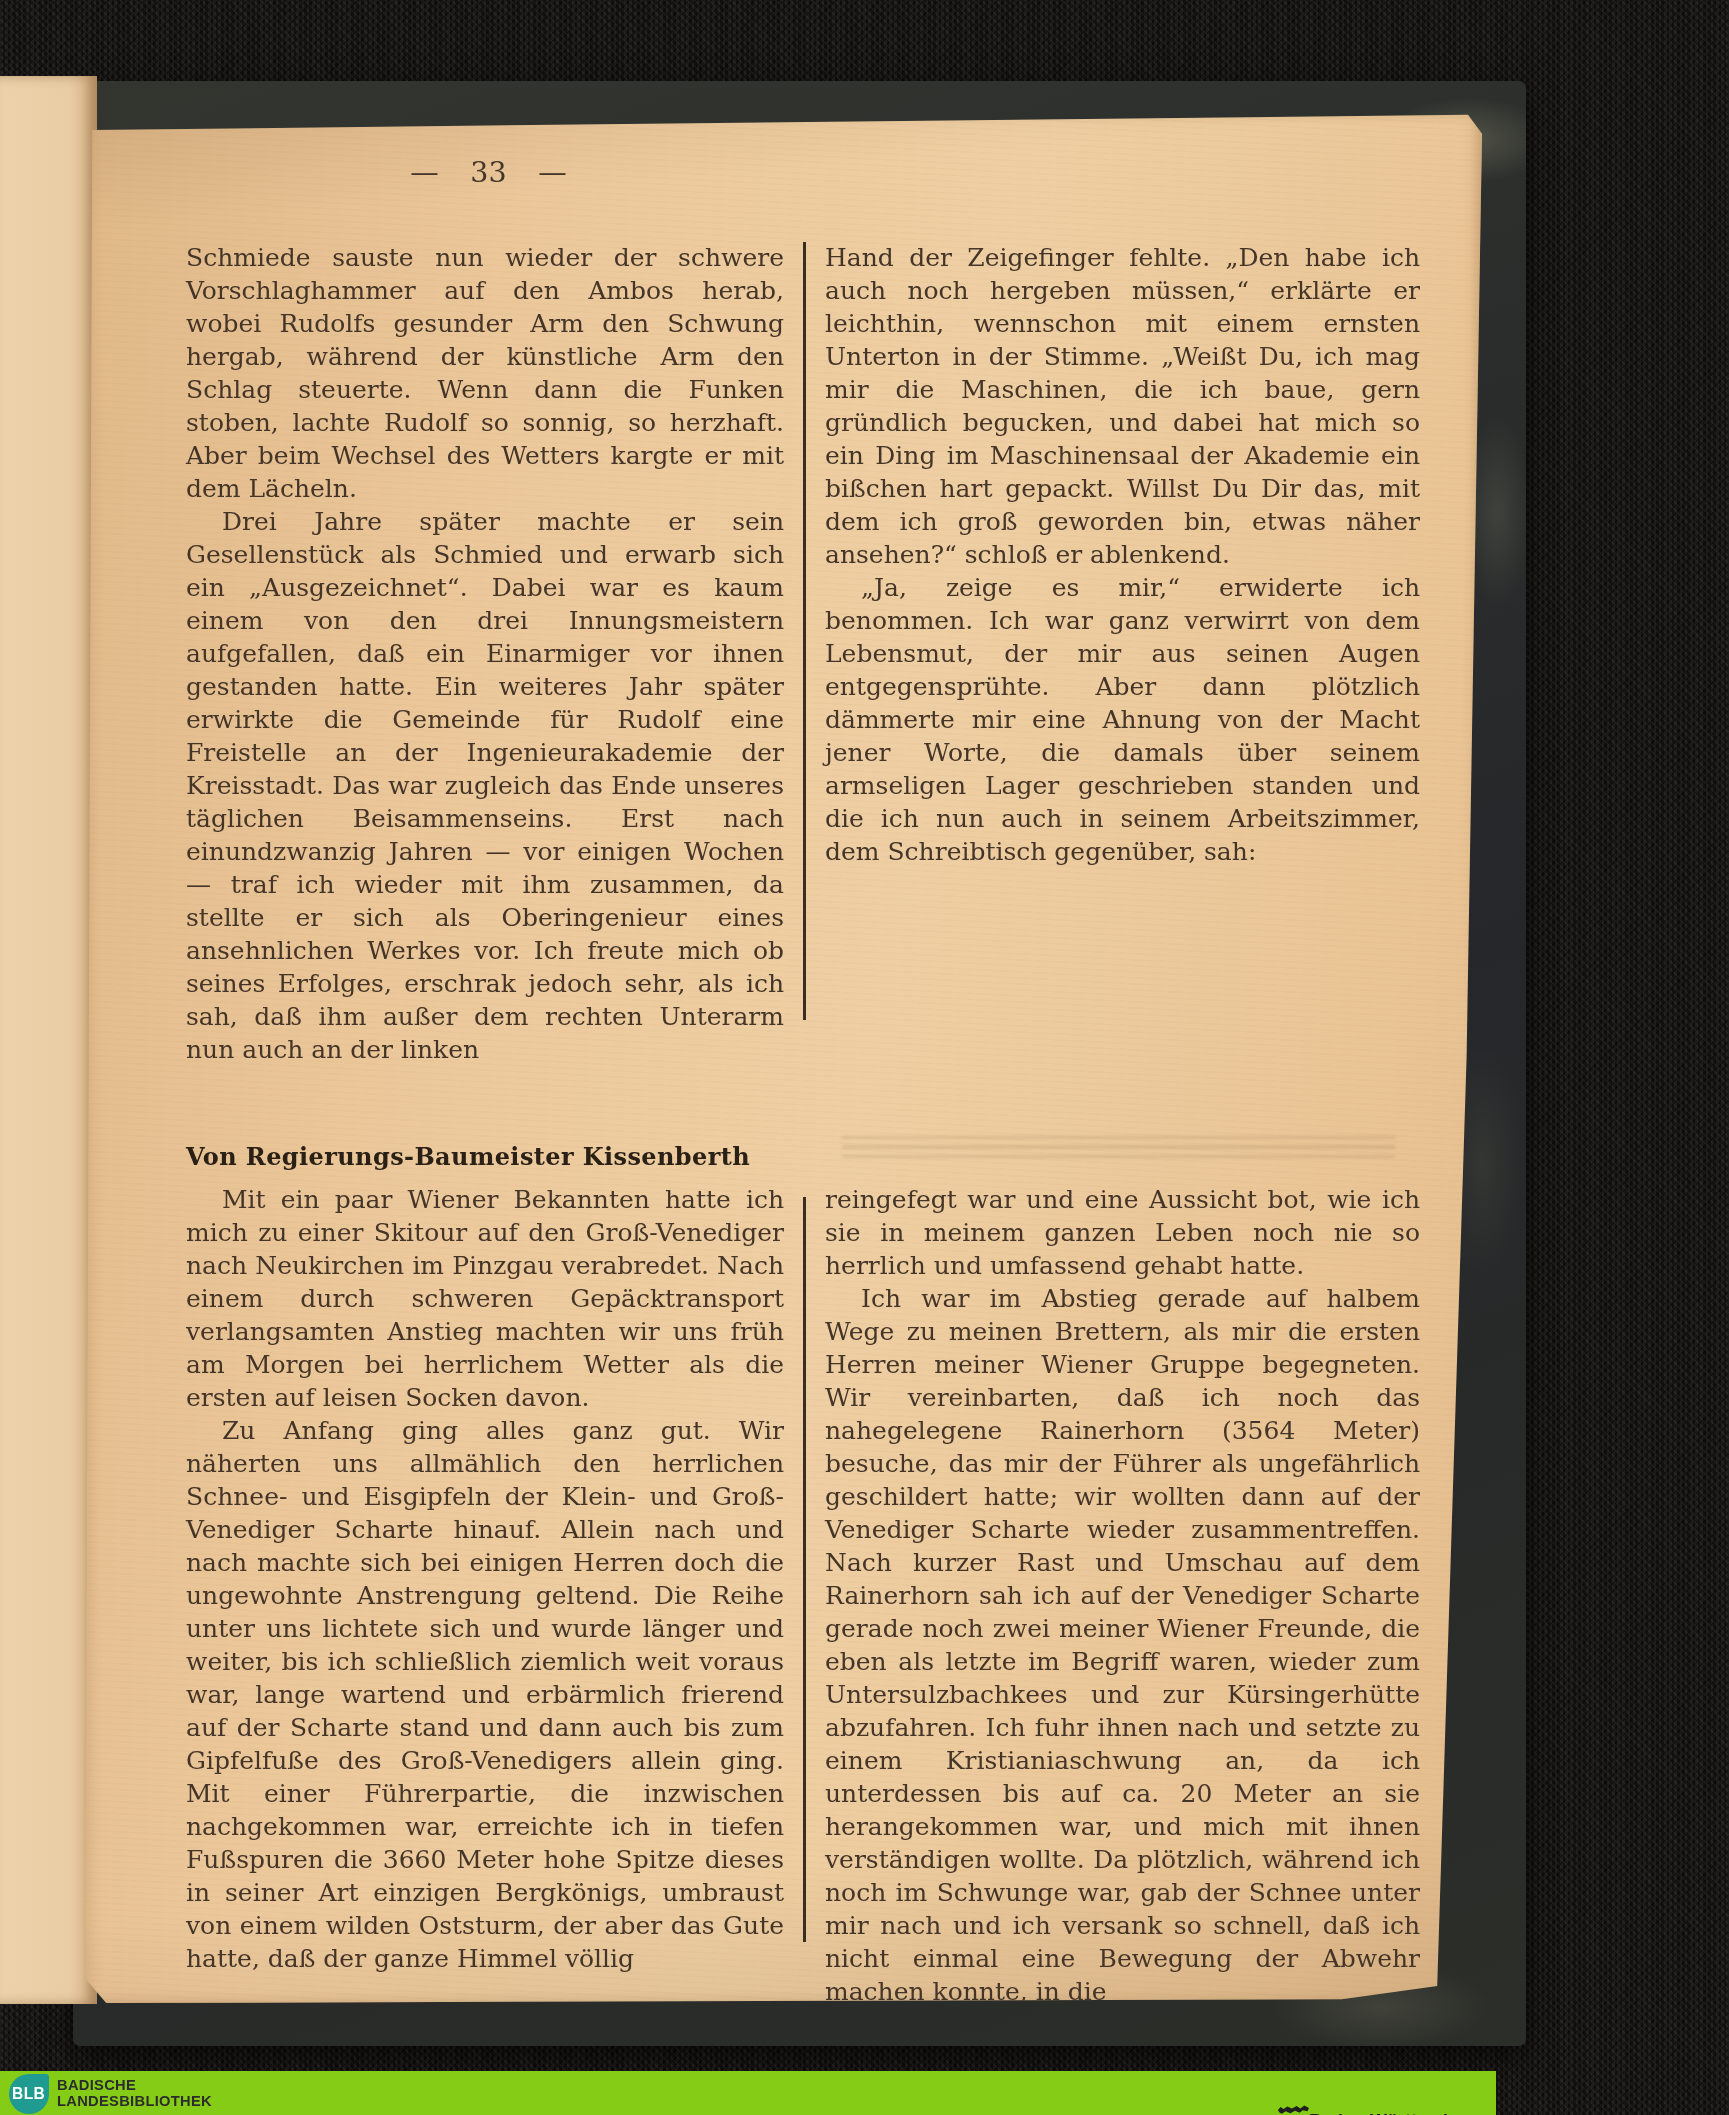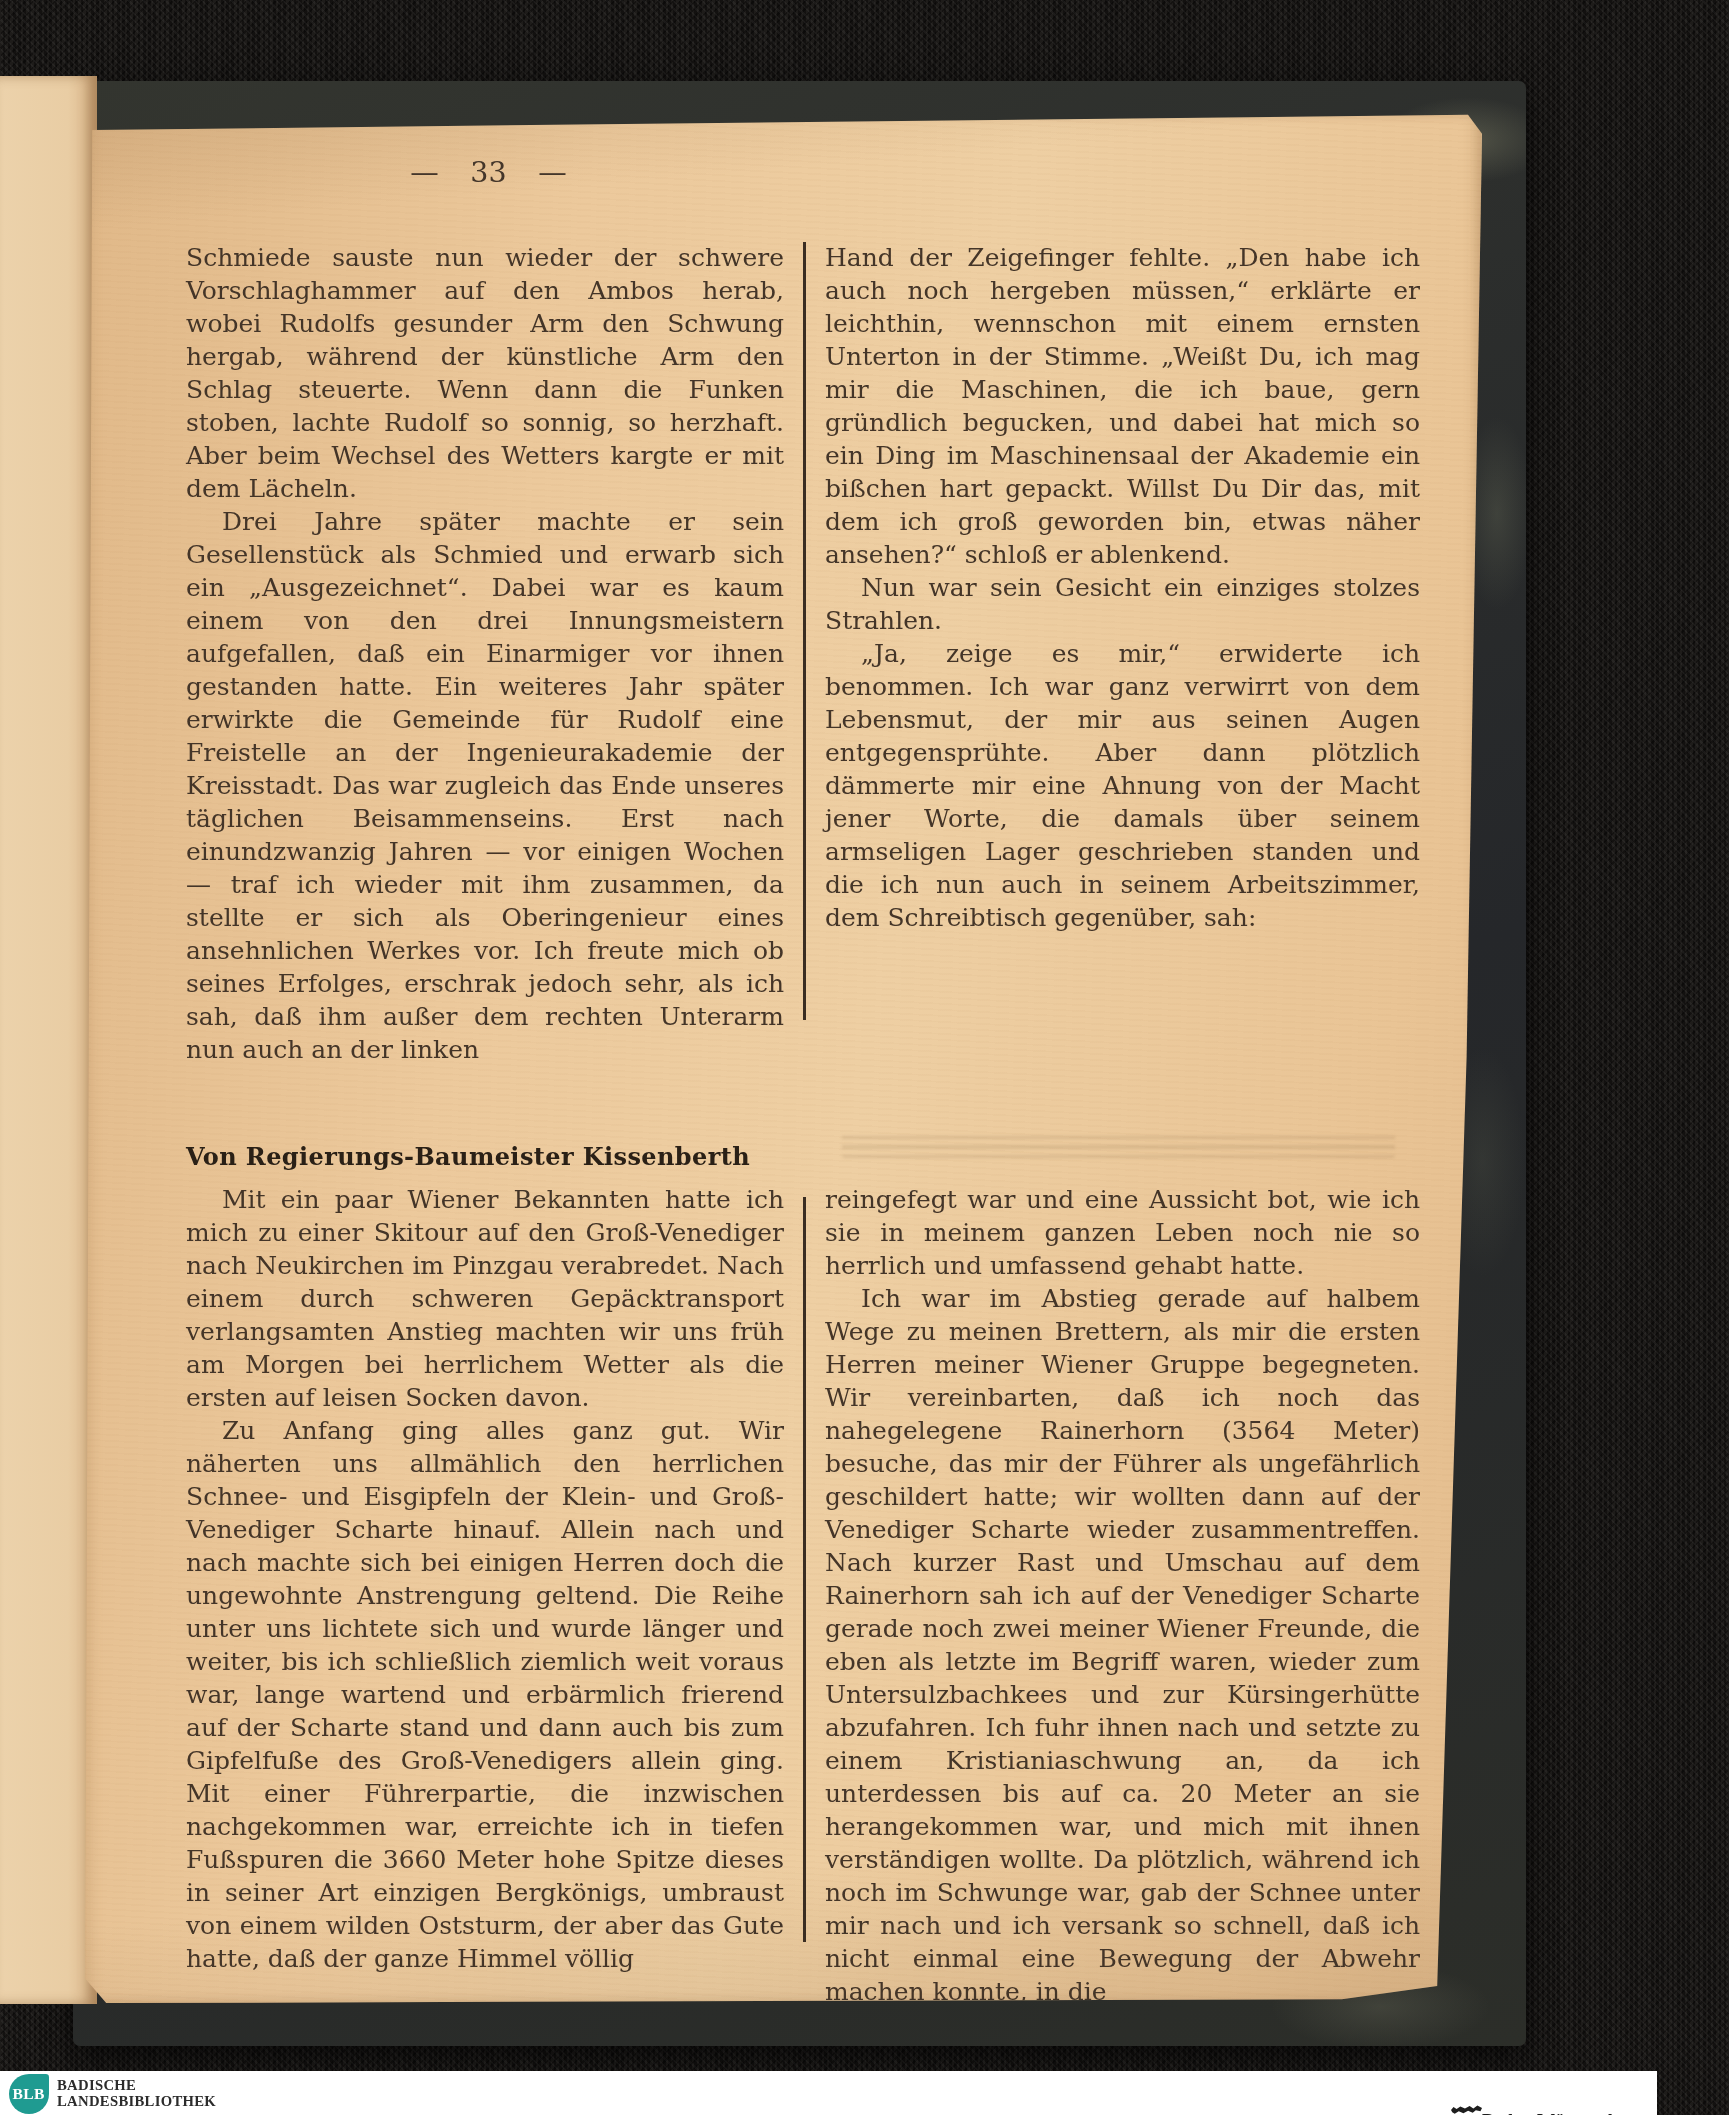--- a/index.html
+++ b/index.html
@@ -71,22 +71,22 @@
   .byline{
     position:absolute;left:105px;top:1031px;font-weight:700;font-size:24px;color:#2a2016;letter-spacing:0.4px;
   }
   .ghost-strip{
     position:absolute;left:761px;top:1019px;width:553px;height:28px;border-radius:3.5px;
     background:repeating-linear-gradient(0deg, rgba(125,95,60,0.16) 0 3.5px, transparent 3.5px 9.5px);
     filter:blur(1.7px);
   }
   
   .footer-bar{
-    position:absolute;left:0;bottom:0;width:1657px;height:45px;background:#ffffff;z-index:5;
-    font-family:Liberation Serif, serif;
+    position:absolute;left:0;bottom:0;width:1496px;height:45px;background:#84cc16;z-index:5;
+    font-family:Liberation Sans, sans-serif;
   }
   .blb-badge{
     position:absolute;left:8.6px;top:2.6px;width:40px;height:40px;
     background:#1f9b91;border-radius:50% 8% 50% 50%;
     display:flex;align-items:center;justify-content:center;
     color:#ffffff;font-weight:700;font-size:15.6px;letter-spacing:0.4px;
   }
   .blb-name{
     position:absolute;left:57px;top:6px;font-weight:700;font-size:14.7px;line-height:16.4px;
     color:#2c2c2c;letter-spacing:0.3px;
@@ -141,21 +141,20 @@
   <div class="col a1-left">
       <p class="para">Schmiede sauste nun wieder der schwere Vorschlaghammer auf den Ambos herab, wobei Rudolfs gesunder Arm den Schwung hergab, während der künstliche Arm den Schlag steuerte. Wenn dann die Funken stoben, lachte Rudolf so sonnig, so herzhaft. Aber beim Wechsel des Wetters kargte er mit dem Lächeln.</p>
       <p class="para indent">Drei Jahre später machte er sein Gesellenstück als Schmied und erwarb sich ein „Ausgezeichnet“. Dabei war es kaum einem von den drei Innungsmeistern aufgefallen, daß ein Einarmiger vor ihnen gestanden hatte. Ein weiteres Jahr später erwirkte die Gemeinde für Rudolf eine Freistelle an der Ingenieurakademie der Kreisstadt. Das war zugleich das Ende unseres täglichen Beisammenseins. Erst nach einundzwanzig Jahren — vor einigen Wochen — traf ich wieder mit ihm zusammen, da stellte er sich als Oberingenieur eines ansehnlichen Werkes vor. Ich freute mich ob seines Erfolges, erschrak jedoch sehr, als ich sah, daß ihm außer dem rechten Unterarm nun auch an der linken</p>
     </div>
 
   <div class="divider divider-1"></div>
 
   <div class="col a1-right">
     <div>
         <p class="para">Hand der Zeigefinger fehlte. „Den habe ich auch noch hergeben müssen,“ erklärte er leichthin, wennschon mit einem ernsten Unterton in der Stimme. „Weißt Du, ich mag mir die Maschinen, die ich baue, gern gründlich begucken, und dabei hat mich so ein Ding im Maschinensaal der Akademie ein bißchen hart gepackt. Willst Du Dir das, mit dem ich groß geworden bin, etwas näher ansehen?“ schloß er ablenkend.</p>
-        <p class="para indent">Nun war sein Gesicht ein einziges stolzes Strahlen.</p>
         <p class="para indent">„Ja, zeige es mir,“ erwiderte ich benommen. Ich war ganz verwirrt von dem Lebensmut, der mir aus seinen Augen entgegensprühte. Aber dann plötzlich dämmerte mir eine Ahnung von der Macht jener Worte, die damals über seinem armseligen Lager geschrieben standen und die ich nun auch in seinem Arbeitszimmer, dem Schreibtisch gegenüber, sah:</p>
       </div>
   </div>
 
   <div class="ghost-strip"></div>
   <div class="byline">Von Regierungs-Baumeister Kissenberth</div>
 
   <div class="col a2-left">
       <p class="para indent">Mit ein paar Wiener Bekannten hatte ich mich zu einer Skitour auf den Groß-Venediger nach Neukirchen im Pinzgau verabredet. Nach einem durch schweren Gepäcktransport verlangsamten Anstieg machten wir uns früh am Morgen bei herrlichem Wetter als die ersten auf leisen Socken davon.</p>
       <p class="para indent">Zu Anfang ging alles ganz gut. Wir näherten uns allmählich den herrlichen Schnee- und Eisgipfeln der Klein- und Groß-Venediger Scharte hinauf. Allein nach und nach machte sich bei einigen Herren doch die ungewohnte Anstrengung geltend. Die Reihe unter uns lichtete sich und wurde länger und weiter, bis ich schließlich ziemlich weit voraus war, lange wartend und erbärmlich frierend auf der Scharte stand und dann auch bis zum Gipfelfuße des Groß-Venedigers allein ging. Mit einer Führerpartie, die inzwischen nachgekommen war, erreichte ich in tiefen Fußspuren die 3660 Meter hohe Spitze dieses in seiner Art einzigen Bergkönigs, umbraust von einem wilden Oststurm, der aber das Gute hatte, daß der ganze Himmel völlig</p>

